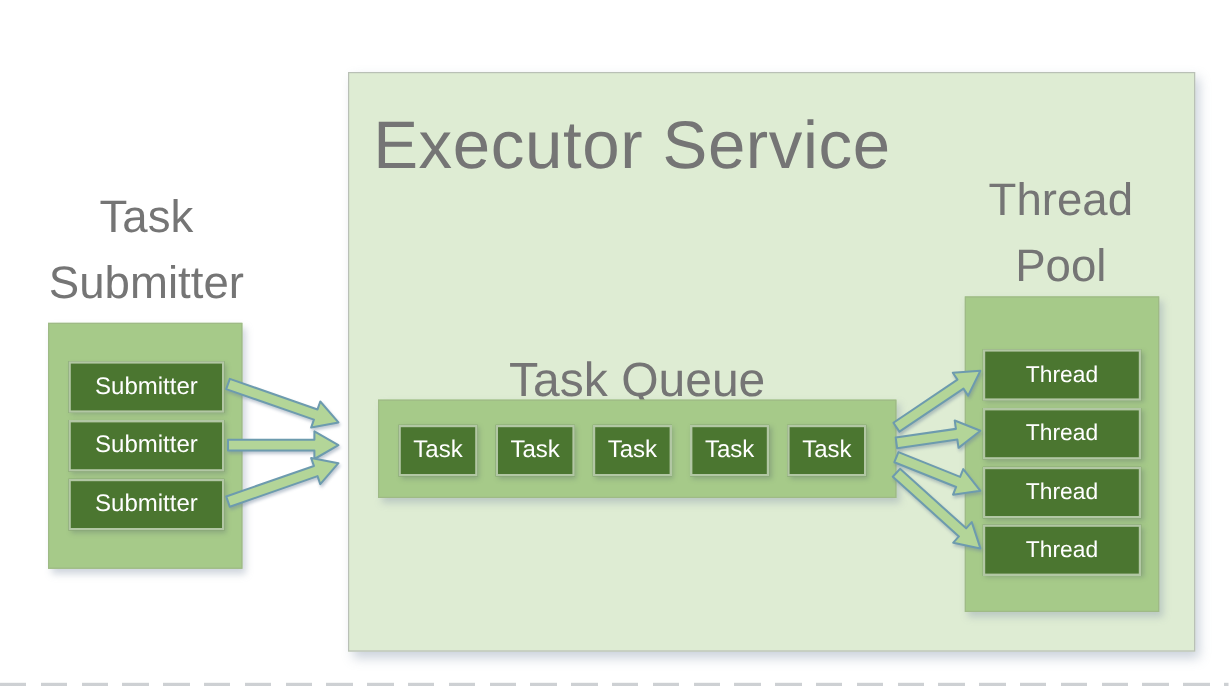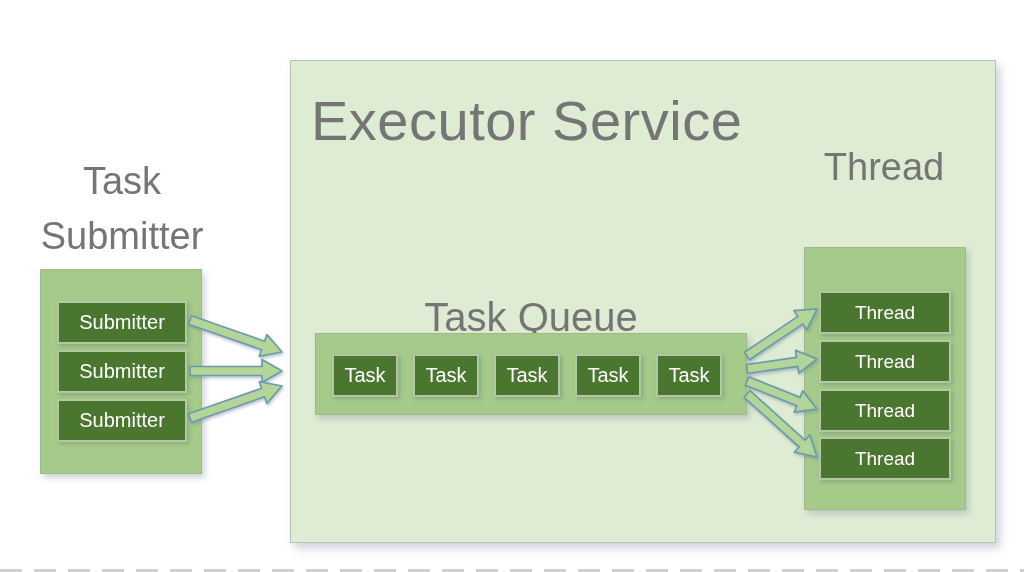--- a/index.html
+++ b/index.html
@@ -106,20 +106,21 @@
     <div class="dark-box task-box task-4">
       <span>Task</span>
     </div>
     <div class="dark-box task-box task-5">
       <span>Task</span>
     </div>
   </div>
 
   <div class="section-label label-thread-pool">
     <div>Thread</div>
+    <div>Pool</div>
   </div>
 
   <div class="group-box threadpool-group">
     <div class="dark-box thread-box thread-1">
       <span>Thread</span>
     </div>
     <div class="dark-box thread-box thread-2">
       <span>Thread</span>
     </div>
     <div class="dark-box thread-box thread-3">

